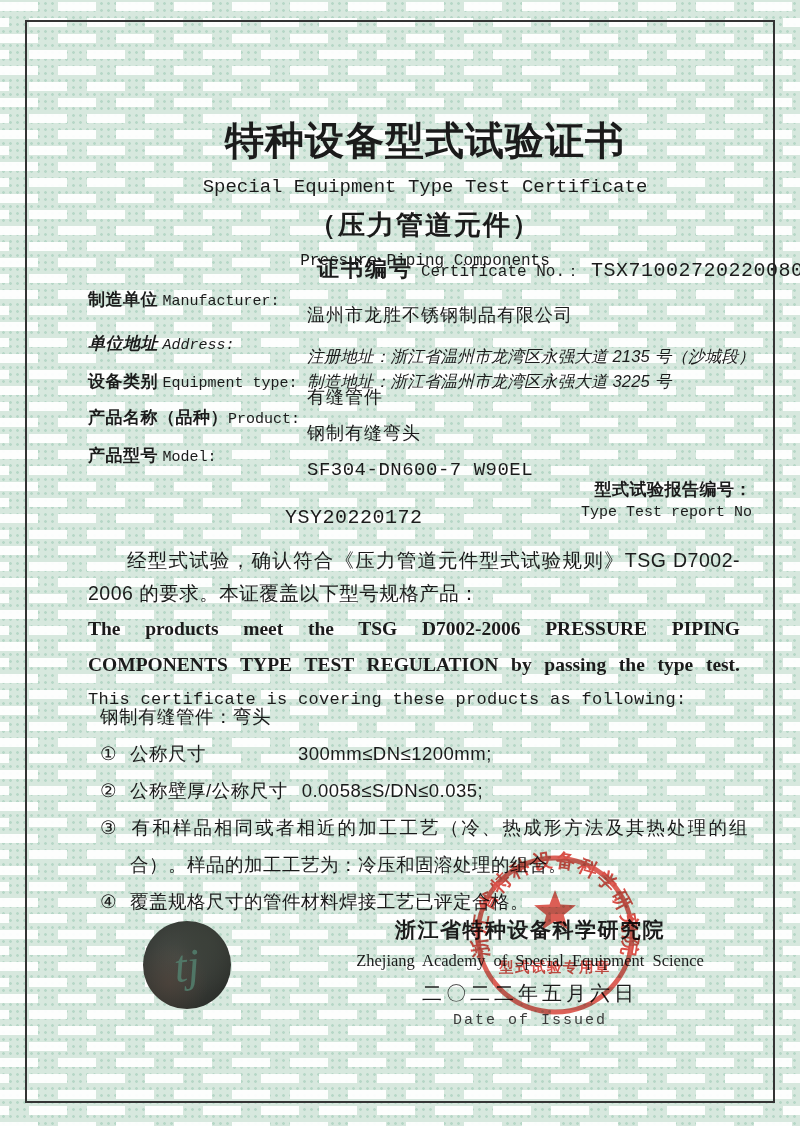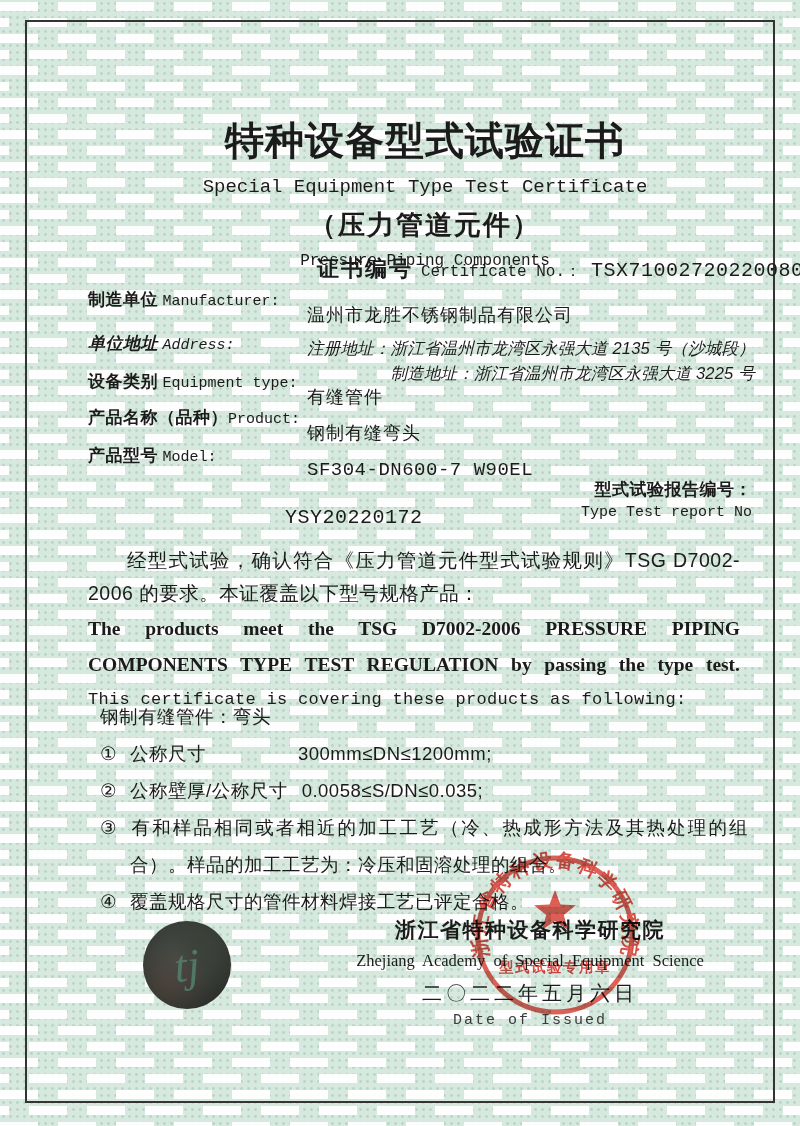--- a/index.html
+++ b/index.html
@@ -32,21 +32,21 @@
   .fields{position:absolute;left:88px;top:288px;width:664px;}
   .frow{position:relative;}
   .frow .lbl{white-space:nowrap;text-align:right;}
   .lbl-cn{font-size:17px;font-weight:bold;letter-spacing:.5px;}
   .lbl-en{font-size:15px;}
   .frow .val{position:absolute;left:219px;top:-1px;white-space:nowrap;margin-top:16px;}
   .v-cjk{font-size:18px;letter-spacing:1px;}
   .r1{height:32px;}
   .r2{height:50px;font-style:italic;}
   .r2 .lbl{position:absolute;top:12px;}
-  .r2 .val{top:0;text-align:right;}
+  .r2 .val{top:8px;}
   .addr{font-size:16.5px;line-height:25px;letter-spacing:.2px;}
   .r3{height:36px;}
   .r4{height:38px;}
   .r5{height:34px;}
   .v-model{font-size:19px;letter-spacing:.5px;}
   .r6{height:50px;}
   .r6 .lbl-cn{display:block;font-size:17px;}
   .r6 .lbl-en{display:block;margin-top:3px;}
   .r6 .val{left:197px;top:12px;font-size:20px;letter-spacing:.5px;}
 

